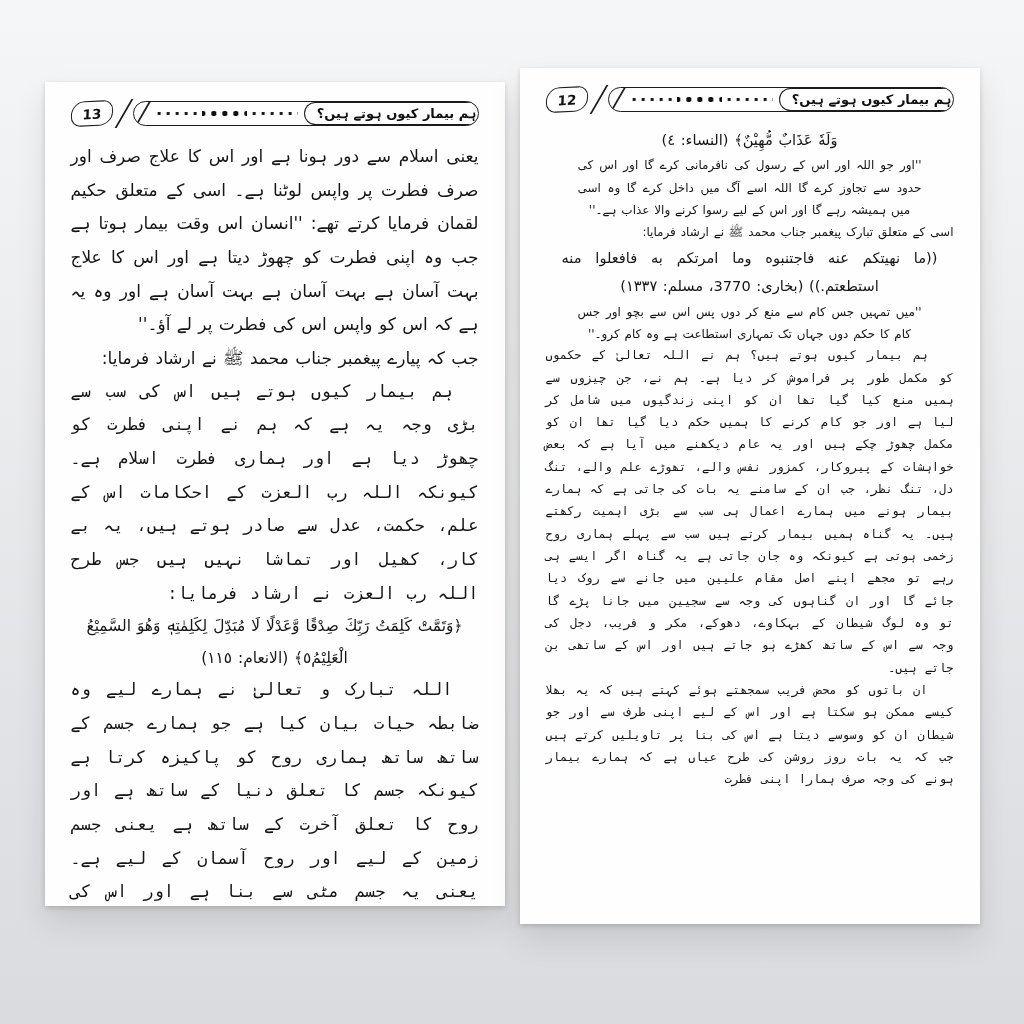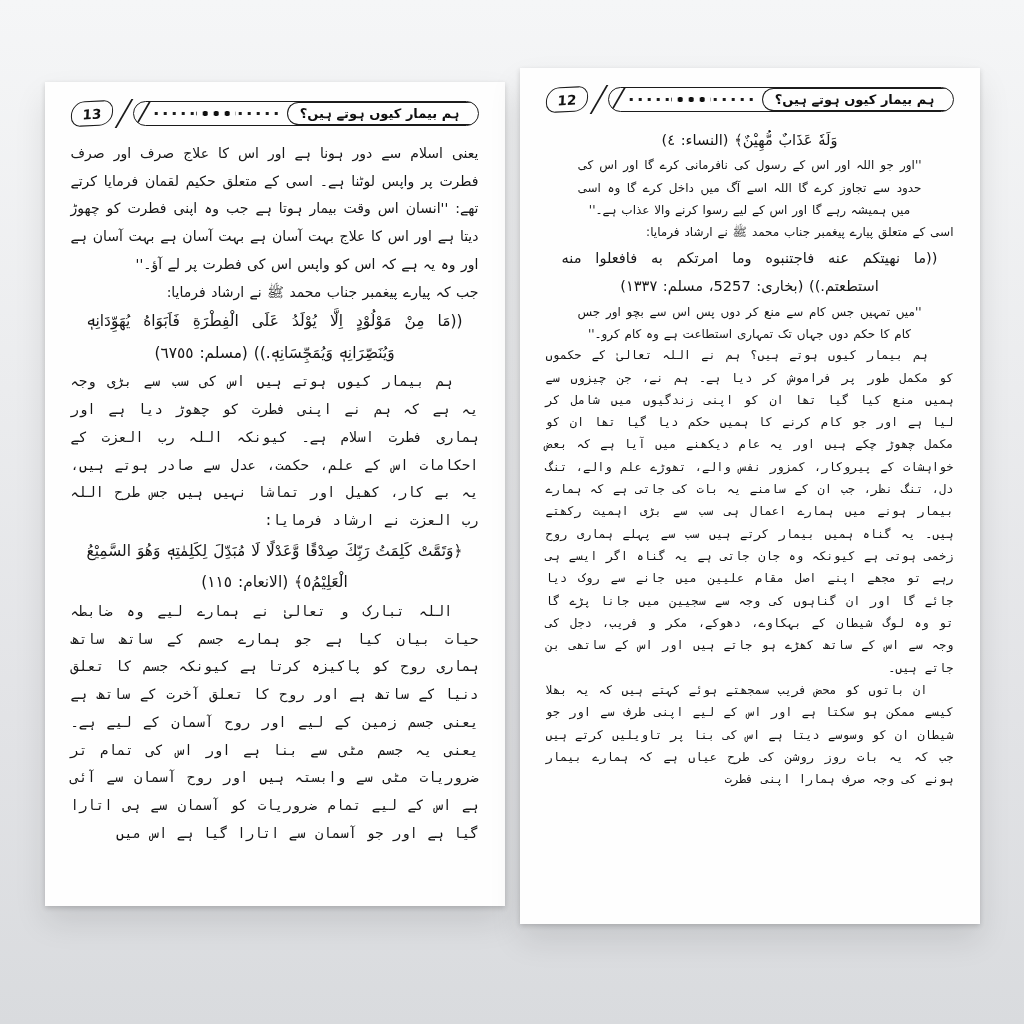--- a/index.html
+++ b/index.html
@@ -83,34 +83,34 @@
     direction: rtl;
     font-weight: bold;
     font-size: 13px;
     color: #101010;
     white-space: nowrap;
     border: 1.6px solid #1b1b1b;
     border-right: none;
     border-radius: 13px 0 0 13px;
     align-self: stretch;
     display: flex; align-items: center;
-    padding: 0 18px 0 12px;
+    padding: 0 1px 0 12px;
     margin-left: 6px;
     box-sizing: border-box;
   }
 
   
   .page-body {
     direction: rtl;
     color: #151515;
     text-align: justify;
   }
   .page-body p { margin: 0; }
   .para {
-    font-size: 14px;
+    font-size: 17px;
     line-height: 1.98;
     word-spacing: 1px;
   }
   .body-indent { text-indent: 26px; font-family: Liberation Mono, monospace; }
   .arabic {
     font-size: 15.4px;
     font-weight: 400;
     line-height: 2.05;
     padding: 0 16px;
     text-align: justify;
@@ -139,21 +139,20 @@
           <span class="banner-slash"></span>
           <span class="dots dots-a"></span>
           <span class="dots dots-b"></span>
           <span class="dots dots-a"></span>
           <span class="banner-title">ہم بیمار کیوں ہوتے ہیں؟</span>
         </div>
       </header>
       <div class="page-body">
           <p class="para">یعنی اسلام سے دور ہونا ہے اور اس کا علاج صرف اور صرف فطرت پر واپس لوٹنا ہے۔ اسی کے متعلق حکیم لقمان فرمایا کرتے تھے: ''انسان اس وقت بیمار ہوتا ہے جب وہ اپنی فطرت کو چھوڑ دیتا ہے اور اس کا علاج بہت آسان ہے بہت آسان ہے بہت آسان ہے اور وہ یہ ہے کہ اس کو واپس اس کی فطرت پر لے آؤ۔''</p>
           <p class="para">جب کہ پیارے پیغمبر جناب محمد ﷺ نے ارشاد فرمایا:</p>
-          <p class="para arabic">((مَا مِنْ مَوْلُوْدٍ اِلَّا يُوْلَدُ عَلَى الْفِطْرَةِ فَاَبَوَاهُ يُهَوِّدَانِهٖ وَيُنَصِّرَانِهٖ وَيُمَجِّسَانِهٖ.)) (مسلم: ٦٧٥٥)</p>
           <p class="para body-indent">ہم بیمار کیوں ہوتے ہیں اس کی سب سے بڑی وجہ یہ ہے کہ ہم نے اپنی فطرت کو چھوڑ دیا ہے اور ہماری فطرت اسلام ہے۔ کیونکہ اللہ رب العزت کے احکامات اس کے علم، حکمت، عدل سے صادر ہوتے ہیں، یہ بے کار، کھیل اور تماشا نہیں ہیں جس طرح اللہ رب العزت نے ارشاد فرمایا:</p>
           <p class="para arabic">﴿وَتَمَّتْ كَلِمَتُ رَبِّكَ صِدْقًا وَّعَدْلًا لَا مُبَدِّلَ لِكَلِمٰتِهٖ وَهُوَ السَّمِيْعُ الْعَلِيْمُ٥﴾ (الانعام: ١١٥)</p>
           <p class="para body-indent">اللہ تبارک و تعالیٰ نے ہمارے لیے وہ ضابطہ حیات بیان کیا ہے جو ہمارے جسم کے ساتھ ساتھ ہماری روح کو پاکیزہ کرتا ہے کیونکہ جسم کا تعلق دنیا کے ساتھ ہے اور روح کا تعلق آخرت کے ساتھ ہے یعنی جسم زمین کے لیے اور روح آسمان کے لیے ہے۔ یعنی یہ جسم مٹی سے بنا ہے اور اس کی تمام تر ضروریات مٹی سے وابستہ ہیں اور روح آسمان سے آئی ہے اس کے لیے تمام ضروریات کو آسمان سے ہی اتارا گیا ہے اور جو آسمان سے اتارا گیا ہے اس میں</p>
         </div>
     </section>
 
     <section class="page page-right">
       <header class="page-header">
         <span class="num-lozenge">12</span>
         <span class="slash"></span>
@@ -161,22 +160,22 @@
           <span class="banner-slash"></span>
           <span class="dots dots-a"></span>
           <span class="dots dots-b"></span>
           <span class="dots dots-a"></span>
           <span class="banner-title">ہم بیمار کیوں ہوتے ہیں؟</span>
         </div>
       </header>
       <div class="page-body">
           <p class="para arabic">وَلَهٗ عَذَابٌ مُّهِيْنٌ﴾ (النساء: ٤)</p>
           <p class="para translation">''اور جو اللہ اور اس کے رسول کی نافرمانی کرے گا اور اس کی حدود سے تجاوز کرے گا اللہ اسے آگ میں داخل کرے گا وہ اسی میں ہمیشہ رہے گا اور اس کے لیے رسوا کرنے والا عذاب ہے۔''</p>
-          <p class="para">اسی کے متعلق پیارے پیغمبر جناب محمد ﷺ نے ارشاد فرمایا:</p>
-          <p class="para arabic">((ما نهيتكم عنه فاجتنبوه وما امرتكم به فافعلوا منه استطعتم.)) (بخاری: 5257، مسلم: ١٣٣٧)</p>
+          <p class="para">اسی کے متعلق تبارک پیغمبر جناب محمد ﷺ نے ارشاد فرمایا:</p>
+          <p class="para arabic">((ما نهيتكم عنه فاجتنبوه وما امرتكم به فافعلوا منه استطعتم.)) (بخاری: 3770، مسلم: ١٣٣٧)</p>
           <p class="para translation">''میں تمہیں جس کام سے منع کر دوں پس اس سے بچو اور جس کام کا حکم دوں جہاں تک تمہاری استطاعت ہے وہ کام کرو۔''</p>
           <p class="para body-indent">ہم بیمار کیوں ہوتے ہیں؟ ہم نے اللہ تعالیٰ کے حکموں کو مکمل طور پر فراموش کر دیا ہے۔ ہم نے، جن چیزوں سے ہمیں منع کیا گیا تھا ان کو اپنی زندگیوں میں شامل کر لیا ہے اور جو کام کرنے کا ہمیں حکم دیا گیا تھا ان کو مکمل چھوڑ چکے ہیں اور یہ عام دیکھنے میں آیا ہے کہ بعض خواہشات کے پیروکار، کمزور نفس والے، تھوڑے علم والے، تنگ دل، تنگ نظر، جب ان کے سامنے یہ بات کی جاتی ہے کہ ہمارے بیمار ہونے میں ہمارے اعمال ہی سب سے بڑی اہمیت رکھتے ہیں۔ یہ گناہ ہمیں بیمار کرتے ہیں سب سے پہلے ہماری روح زخمی ہوتی ہے کیونکہ وہ جان جاتی ہے یہ گناہ اگر ایسے ہی رہے تو مجھے اپنے اصل مقام علیین میں جانے سے روک دیا جائے گا اور ان گناہوں کی وجہ سے سجیین میں جانا پڑے گا تو وہ لوگ شیطان کے بہکاوے، دھوکے، مکر و فریب، دجل کی وجہ سے اس کے ساتھ کھڑے ہو جاتے ہیں اور اس کے ساتھی بن جاتے ہیں۔</p>
           <p class="para body-indent">ان باتوں کو محض فریب سمجھتے ہوئے کہتے ہیں کہ یہ بھلا کیسے ممکن ہو سکتا ہے اور اس کے لیے اپنی طرف سے اور جو شیطان ان کو وسوسے دیتا ہے اس کی بنا پر تاویلیں کرتے ہیں جب کہ یہ بات روز روشن کی طرح عیاں ہے کہ ہمارے بیمار ہونے کی وجہ صرف ہمارا اپنی فطرت</p>
         </div>
     </section>
 
   </div>
 </div>
 
 </body></html>

